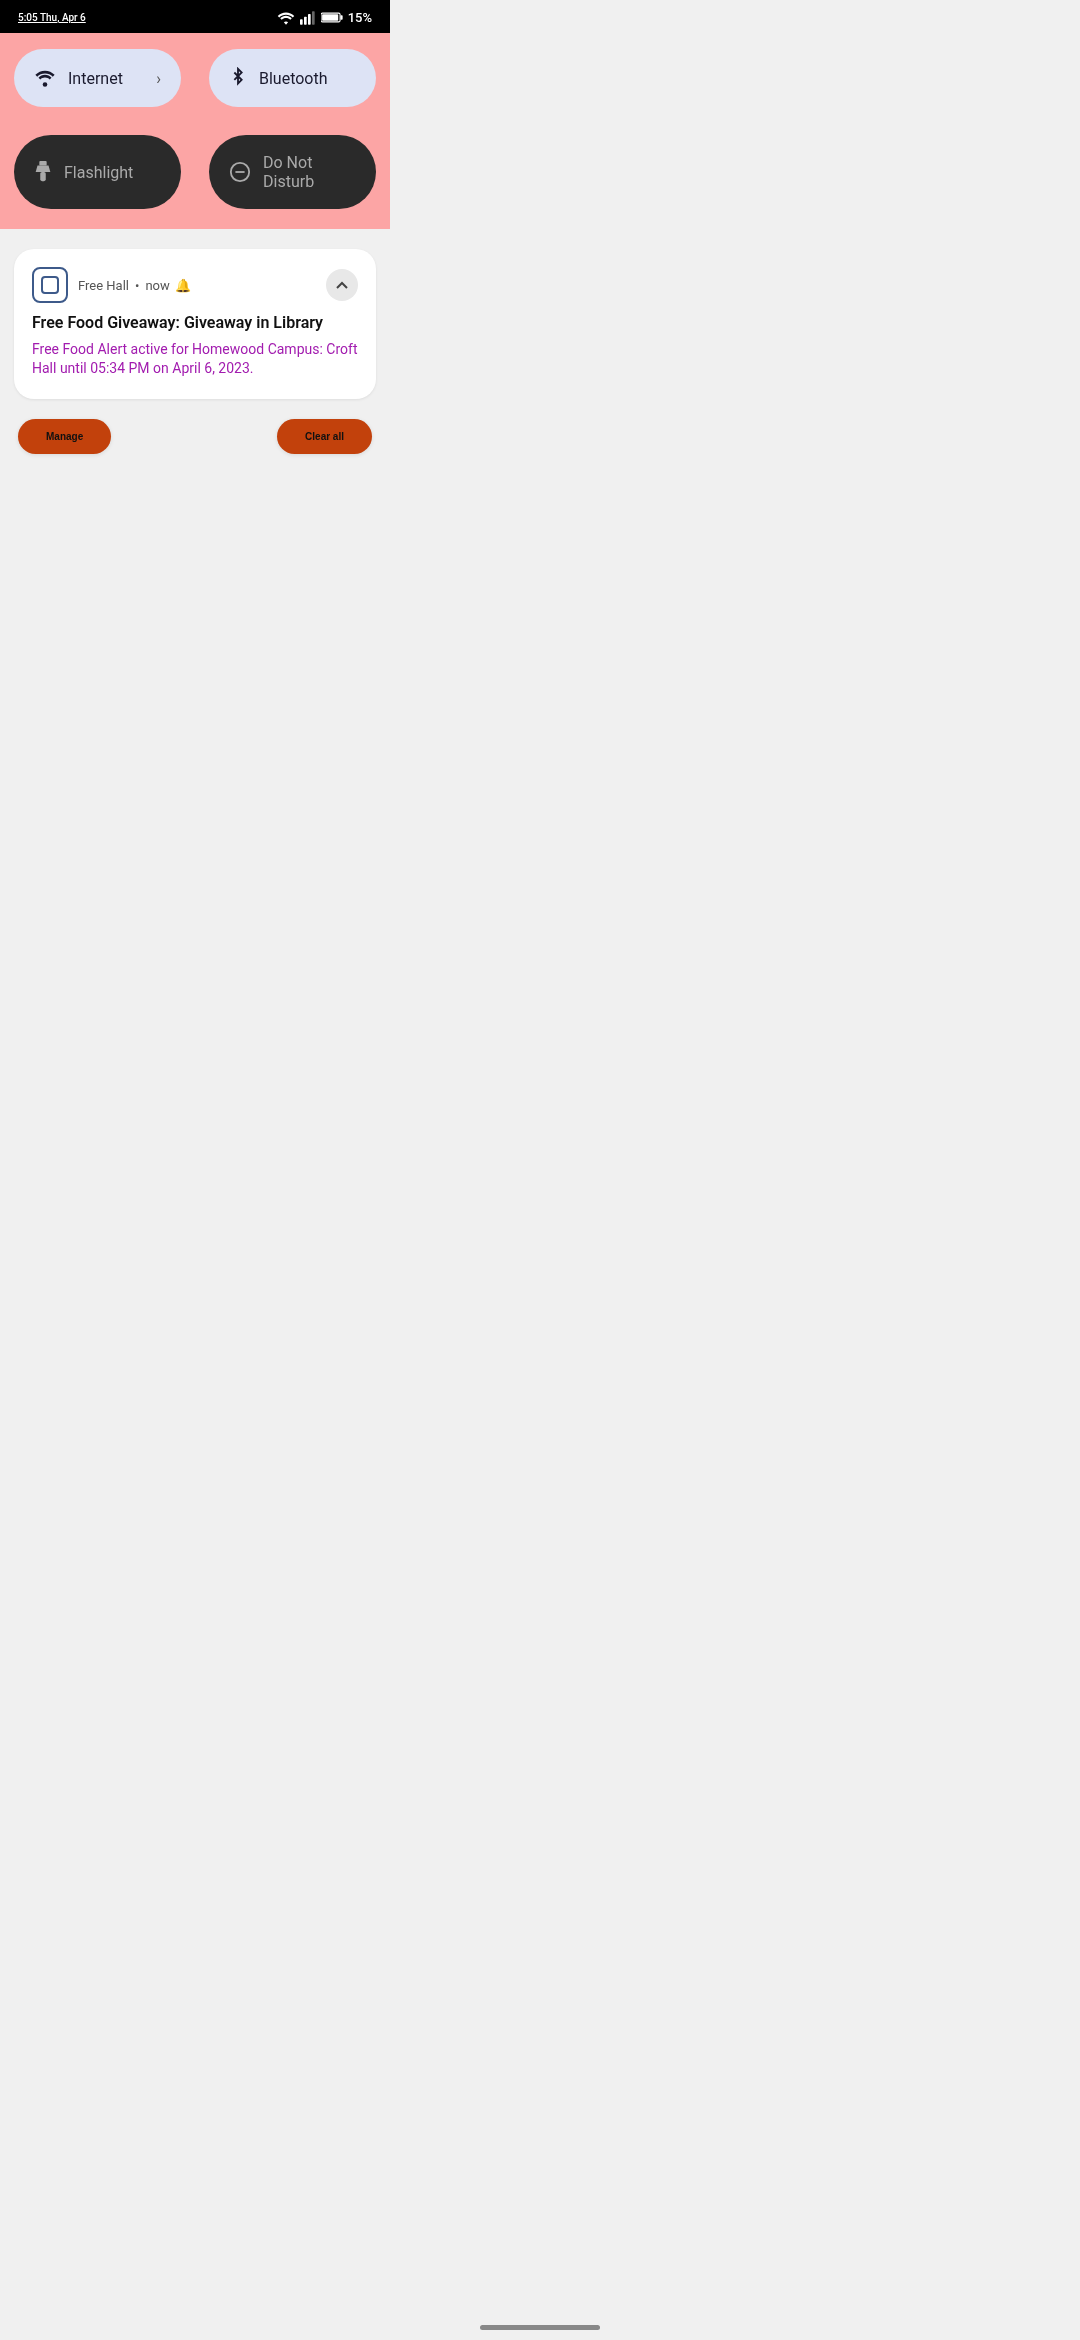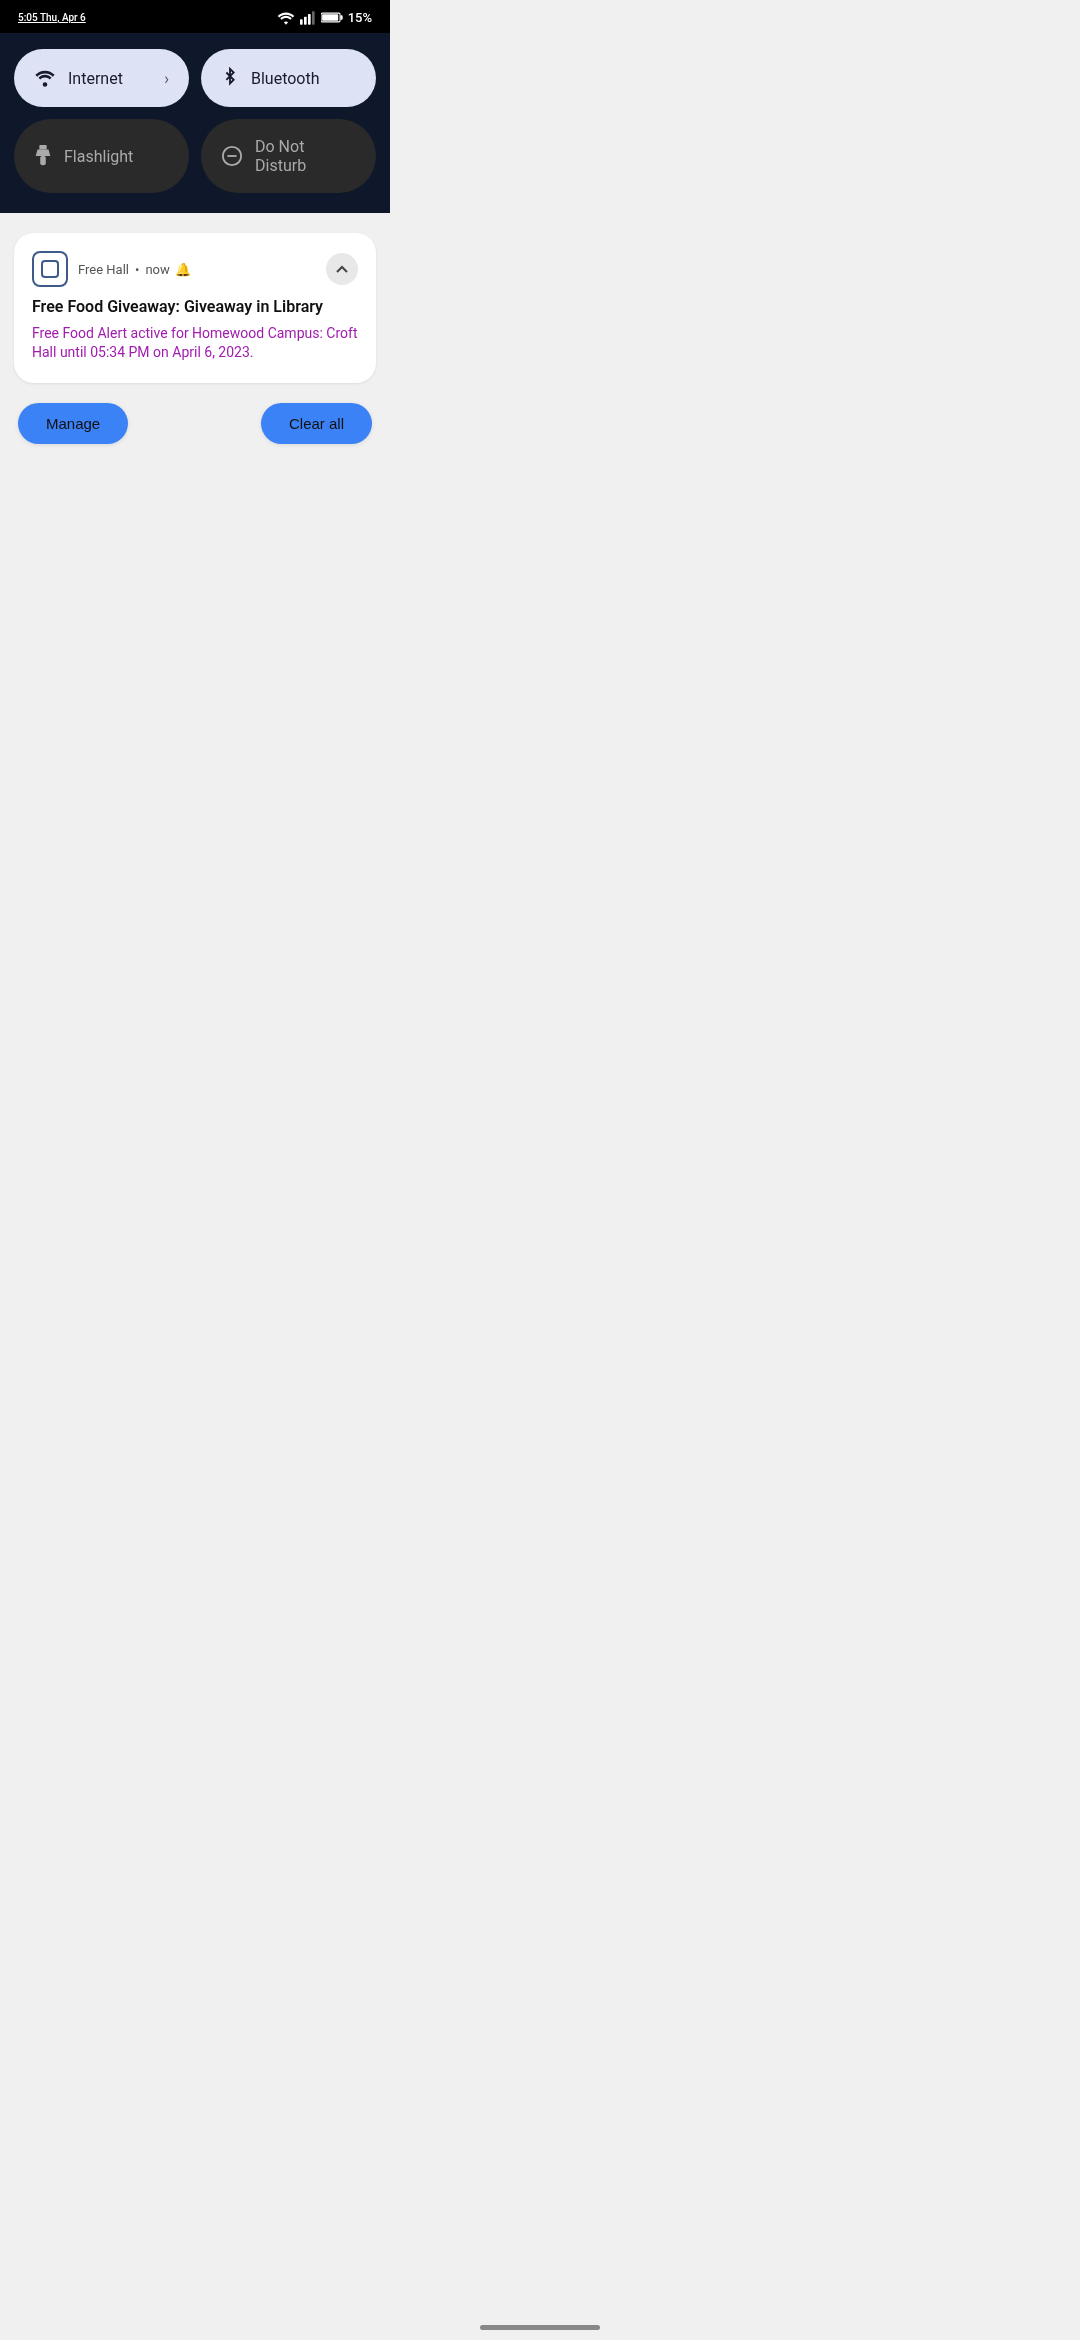--- a/index.html
+++ b/index.html
@@ -31,25 +31,25 @@
     }
 
     .status-bar-right {
       display: flex;
       align-items: center;
       gap: 5px;
       font-size: 13px;
     }
 
     .quick-tiles {
-      background: #0f172a;
+      background: #fca5a5;
       padding: 16px 14px 20px;
       display: grid;
       grid-template-columns: 1fr 1fr;
-      gap: 12px;
+      gap: 28px;
     }
 
     .tile {
       border-radius: 50px;
       padding: 18px 20px;
       display: flex;
       align-items: center;
       gap: 12px;
       font-size: 17px;
       font-weight: 400;
@@ -169,26 +169,26 @@
 
     .action-bar {
       display: flex;
       justify-content: space-between;
       align-items: center;
       padding: 6px 4px 0;
       margin-top: 4px;
     }
 
     .action-btn {
-      background: #3b82f6;
+      background: #c2410c;
       border: none;
       border-radius: 50px;
       padding: 12px 28px;
-      font-size: 15px;
-      font-weight: 400;
+      font-size: 10px;
+      font-weight: 700;
       color: #111;
       cursor: pointer;
       box-shadow: 0 1px 4px rgba(0,0,0,0.1);
     }
 
     .home-indicator {
       position: fixed;
       bottom: 10px;
       left: 50%;
       transform: translateX(-50%);

